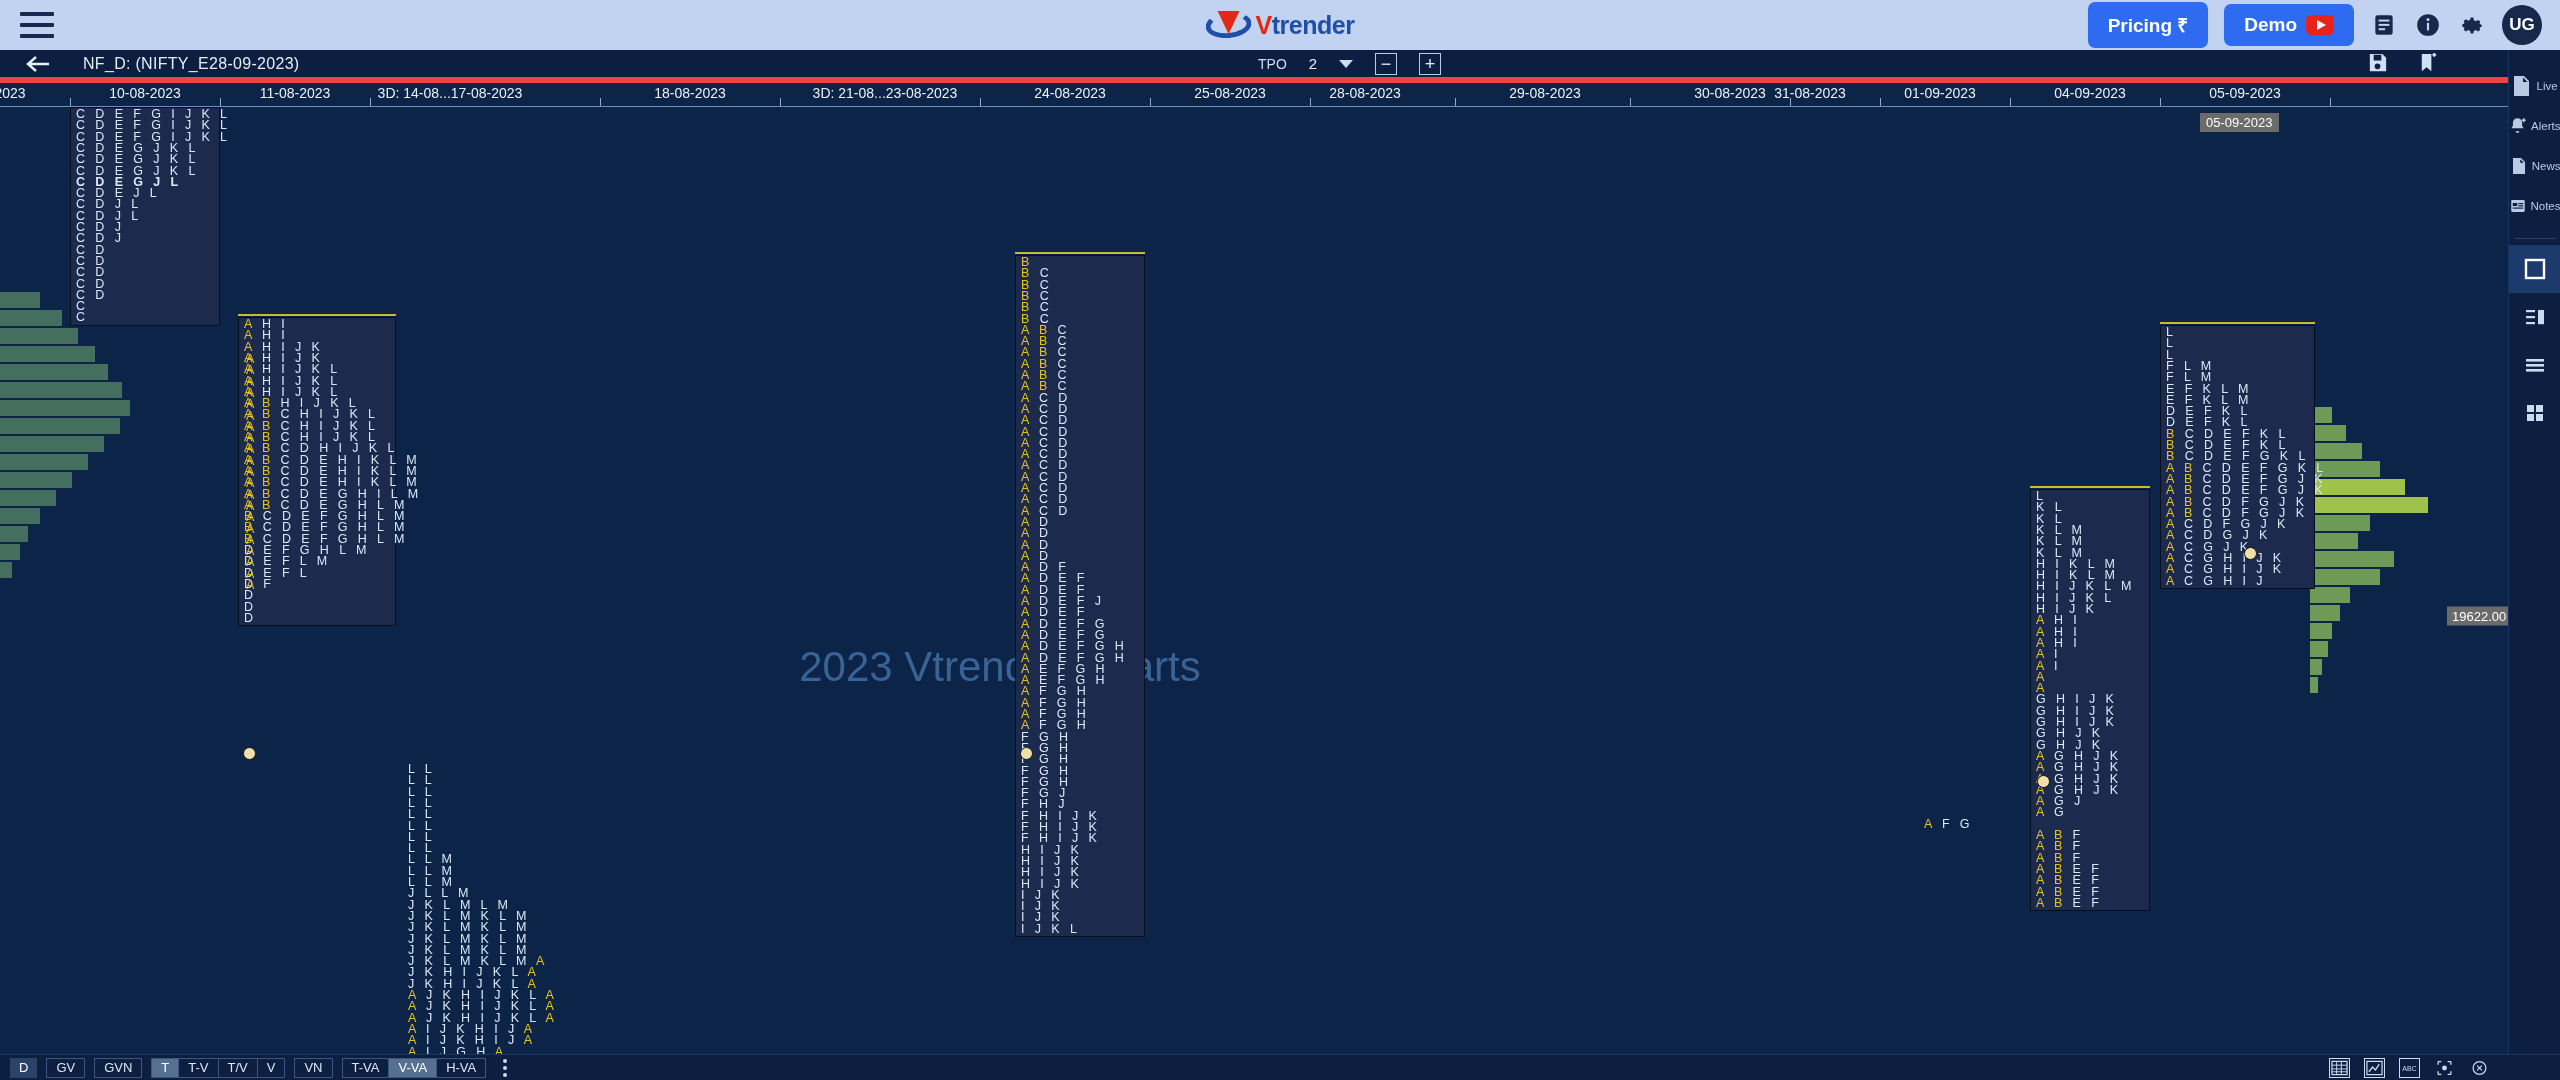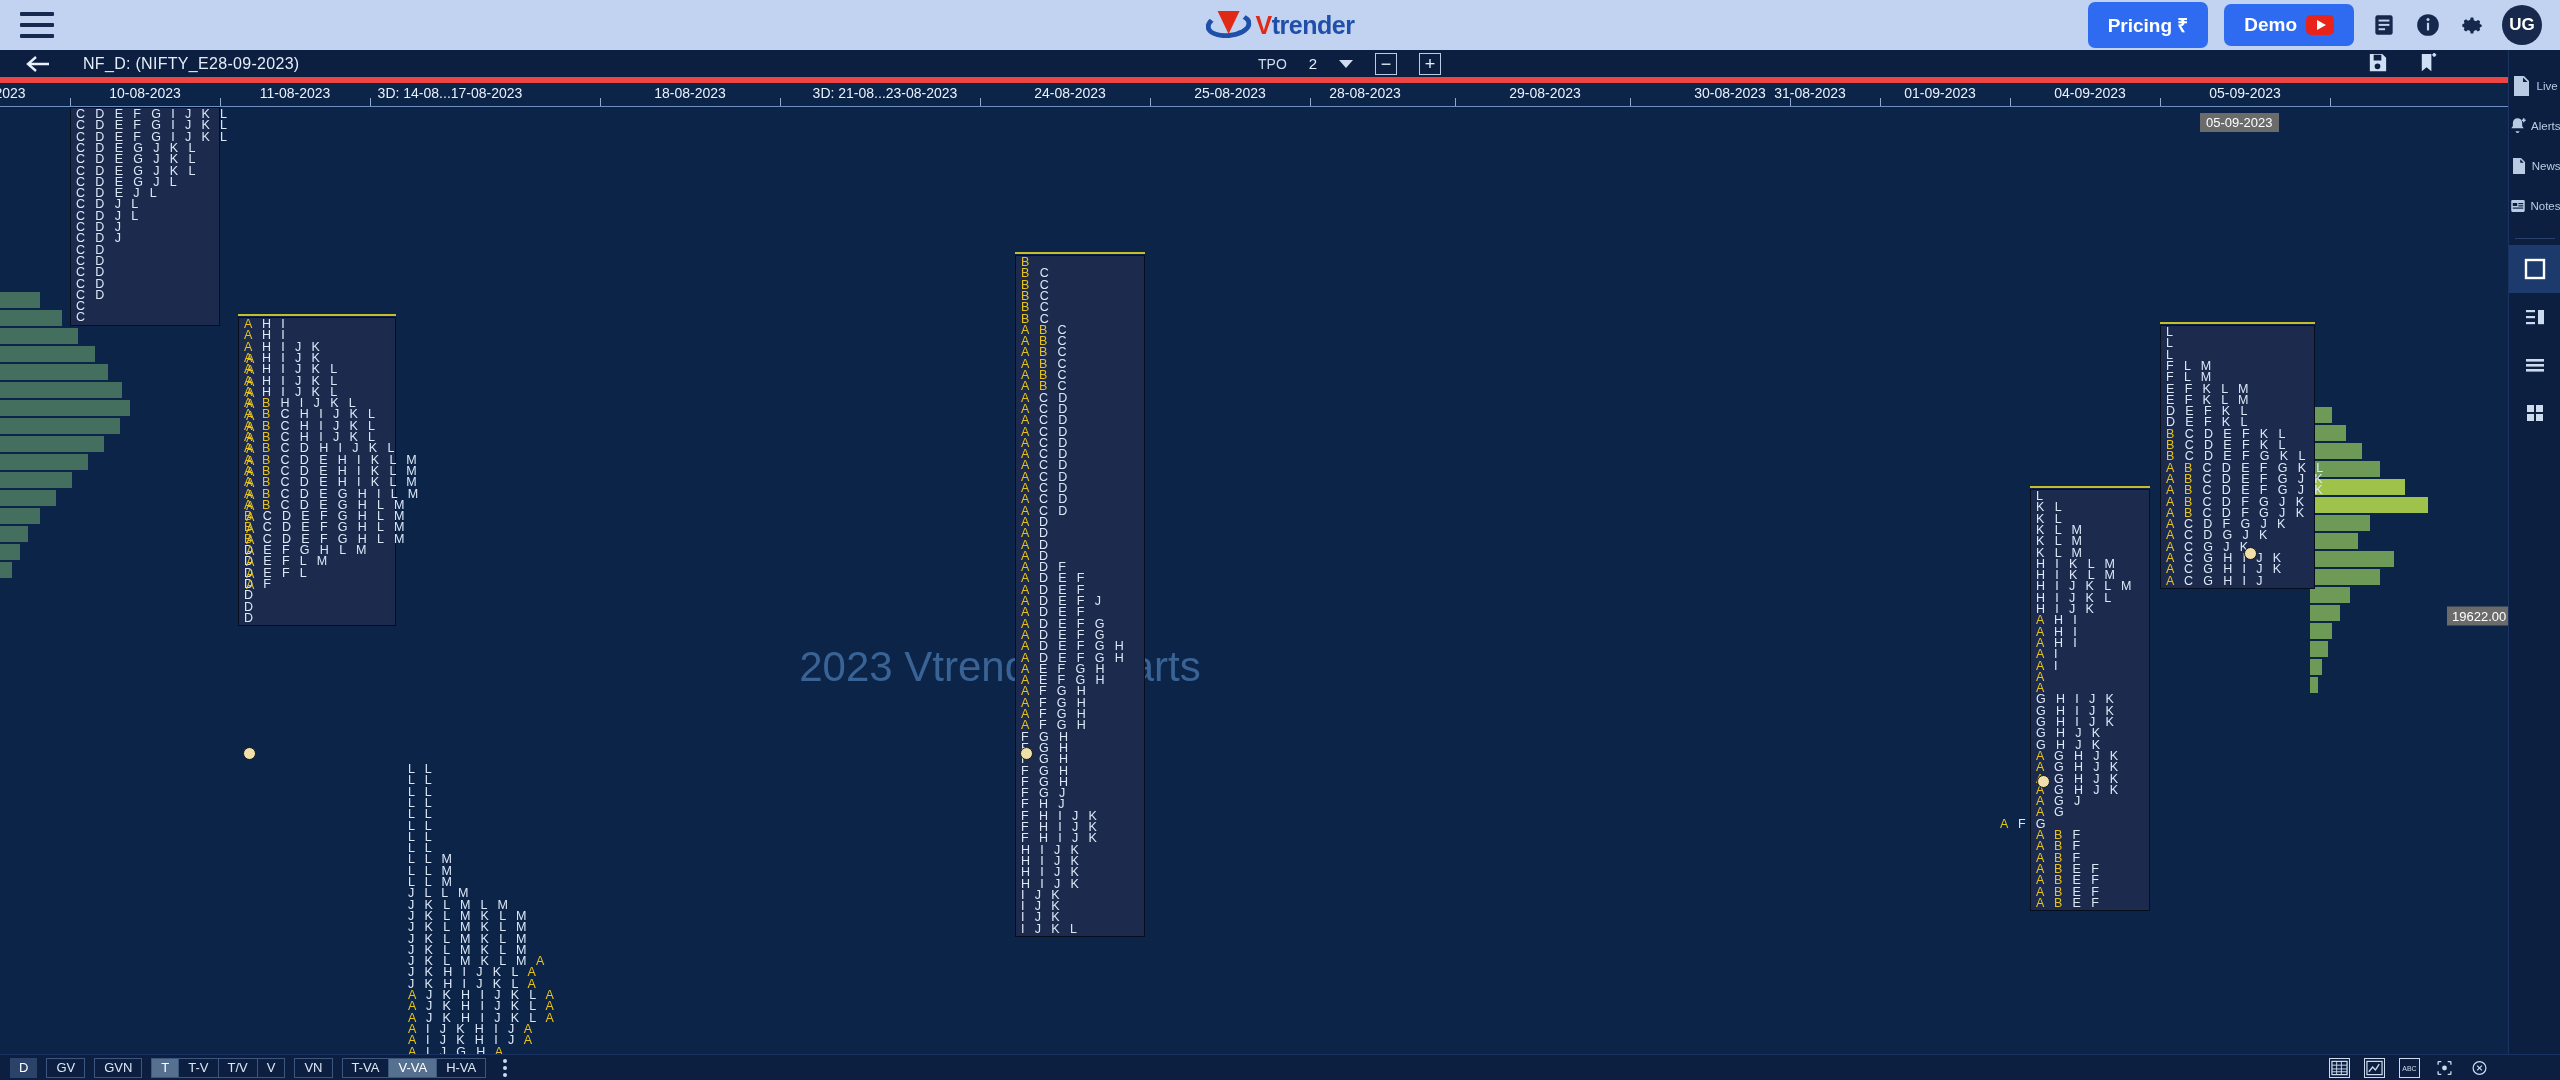--- a/index.html
+++ b/index.html
@@ -316,21 +316,21 @@
       <div class="vp-bar" style="left: 2310px; top: 570px; width: 8px; height: 16px; background: rgb(109, 154, 87);"></div>
       <div class="hl-row hl-mag" style="left: 70px; top: 68.8px; width: 150px;"></div>
       <div class="hl-row hl-grn" style="left: 70px; top: 136.6px; width: 150px;"></div>
       <div class="profile-box" style="left: 70px; top: 0px; width: 150px; height: 218.7px;"></div>
       <div class="tpo-row" style="left: 76px; top: 2px;"><span class="cW">C </span><span class="cW">D </span><span class="cW">E </span><span class="cW">F </span><span class="cW">G </span><span class="cW">I </span><span class="cW">J </span><span class="cW">K </span><span class="cW">L </span></div>
       <div class="tpo-row" style="left: 76px; top: 13.3px;"><span class="cW">C </span><span class="cW">D </span><span class="cW">E </span><span class="cW">F </span><span class="cW">G </span><span class="cW">I </span><span class="cW">J </span><span class="cW">K </span><span class="cW">L </span></div>
       <div class="tpo-row" style="left: 76px; top: 24.6px;"><span class="cW">C </span><span class="cW">D </span><span class="cW">E </span><span class="cW">F </span><span class="cW">G </span><span class="cW">I </span><span class="cW">J </span><span class="cW">K </span><span class="cW">L </span></div>
       <div class="tpo-row" style="left: 76px; top: 35.9px;"><span class="cW">C </span><span class="cW">D </span><span class="cW">E </span><span class="cW">G </span><span class="cW">J </span><span class="cW">K </span><span class="cW">L </span></div>
       <div class="tpo-row" style="left: 76px; top: 47.2px;"><span class="cW">C </span><span class="cW">D </span><span class="cW">E </span><span class="cW">G </span><span class="cW">J </span><span class="cW">K </span><span class="cW">L </span></div>
       <div class="tpo-row" style="left: 76px; top: 58.5px;"><span class="cW">C </span><span class="cW">D </span><span class="cW">E </span><span class="cW">G </span><span class="cW">J </span><span class="cW">K </span><span class="cW">L </span></div>
-      <div class="tpo-row" style="left: 76px; top: 69.8px;"><span class="cW">C </span><span class="cW">D </span><span class="cW">E </span><span class="cW">G </span><span class="cW">J </span><span class="cW">L </span></div>
+      <div class="tpo-row" style="left: 76px; top: 69.8px; font-weight: bold;"><span class="cW">C </span><span class="cW">D </span><span class="cW">E </span><span class="cW">G </span><span class="cW">J </span><span class="cW">L </span></div>
       <div class="tpo-row" style="left: 76px; top: 81.1px;"><span class="cW">C </span><span class="cW">D </span><span class="cW">E </span><span class="cW">J </span><span class="cW">L </span></div>
       <div class="tpo-row" style="left: 76px; top: 92.4px;"><span class="cW">C </span><span class="cW">D </span><span class="cW">J </span><span class="cW">L </span></div>
       <div class="tpo-row" style="left: 76px; top: 103.7px;"><span class="cW">C </span><span class="cW">D </span><span class="cW">J </span><span class="cW">L </span></div>
       <div class="tpo-row" style="left: 76px; top: 115px;"><span class="cW">C </span><span class="cW">D </span><span class="cW">J </span></div>
       <div class="tpo-row" style="left: 76px; top: 126.3px;"><span class="cW">C </span><span class="cW">D </span><span class="cW">J </span></div>
       <div class="tpo-row" style="left: 76px; top: 137.6px;"><span class="cW">C </span><span class="cW">D </span></div>
       <div class="tpo-row" style="left: 76px; top: 148.9px;"><span class="cW">C </span><span class="cW">D </span></div>
       <div class="tpo-row" style="left: 76px; top: 160.2px;"><span class="cW">C </span><span class="cW">D </span></div>
       <div class="tpo-row" style="left: 76px; top: 171.5px;"><span class="cW">C </span><span class="cW">D </span></div>
       <div class="tpo-row" style="left: 76px; top: 182.8px;"><span class="cW">C </span><span class="cW">D </span></div>
@@ -483,21 +483,21 @@
       <div class="tpo-row" style="left: 2036px; top: 598.7px;"><span class="cW">G </span><span class="cW">H </span><span class="cW">I </span><span class="cW">J </span><span class="cW">K </span></div>
       <div class="tpo-row" style="left: 2036px; top: 610px;"><span class="cW">G </span><span class="cW">H </span><span class="cW">I </span><span class="cW">J </span><span class="cW">K </span></div>
       <div class="tpo-row" style="left: 2036px; top: 621.3px;"><span class="cW">G </span><span class="cW">H </span><span class="cW">J </span><span class="cW">K </span></div>
       <div class="tpo-row" style="left: 2036px; top: 632.6px;"><span class="cW">G </span><span class="cW">H </span><span class="cW">J </span><span class="cW">K </span></div>
       <div class="tpo-row" style="left: 2036px; top: 643.9px;"><span class="cA">A </span><span class="cW">G </span><span class="cW">H </span><span class="cW">J </span><span class="cW">K </span></div>
       <div class="tpo-row" style="left: 2036px; top: 655.2px;"><span class="cA">A </span><span class="cW">G </span><span class="cW">H </span><span class="cW">J </span><span class="cW">K </span></div>
       <div class="tpo-row" style="left: 2036px; top: 666.5px;"><span class="cA">A </span><span class="cW">G </span><span class="cW">H </span><span class="cW">J </span><span class="cW">K </span></div>
       <div class="tpo-row" style="left: 2036px; top: 677.8px;"><span class="cA">A </span><span class="cW">G </span><span class="cW">H </span><span class="cW">J </span><span class="cW">K </span></div>
       <div class="tpo-row" style="left: 2036px; top: 689.1px;"><span class="cA">A </span><span class="cW">G </span><span class="cW">J </span></div>
       <div class="tpo-row" style="left: 2036px; top: 700.4px; text-align: right;"><span class="cA">A </span><span class="cW">G </span></div>
-      <div class="tpo-row" style="left: 2000px; top: 711.7px;"><span class="cA">A </span><span class="cW">F </span><span class="cW">G </span></div>
+      <div class="tpo-row" style="left: 1924px; top: 711.7px;"><span class="cA">A </span><span class="cW">F </span><span class="cW">G </span></div>
       <div class="tpo-row" style="left: 2036px; top: 723px;"><span class="cA">A </span><span class="cA">B </span><span class="cW">F </span></div>
       <div class="tpo-row" style="left: 2036px; top: 734.3px;"><span class="cA">A </span><span class="cA">B </span><span class="cW">F </span></div>
       <div class="tpo-row" style="left: 2036px; top: 745.6px;"><span class="cA">A </span><span class="cA">B </span><span class="cW">F </span></div>
       <div class="tpo-row" style="left: 2036px; top: 756.9px;"><span class="cA">A </span><span class="cA">B </span><span class="cW">E </span><span class="cW">F </span></div>
       <div class="tpo-row" style="left: 2036px; top: 768.2px;"><span class="cA">A </span><span class="cA">B </span><span class="cW">E </span><span class="cW">F </span></div>
       <div class="tpo-row" style="left: 2036px; top: 779.5px;"><span class="cA">A </span><span class="cA">B </span><span class="cW">E </span><span class="cW">F </span></div>
       <div class="tpo-row" style="left: 2036px; top: 790.8px;"><span class="cA">A </span><span class="cA">B </span><span class="cW">E </span><span class="cW">F </span></div>
       <div class="hl-line" style="left: 2030px; top: 379px; width: 120px;"></div>
       <div class="tpo-row" style="left: 246px; top: 247px;"><span class="cA">A </span></div>
       <div class="tpo-row" style="left: 246px; top: 258.3px;"><span class="cA">A </span></div>

